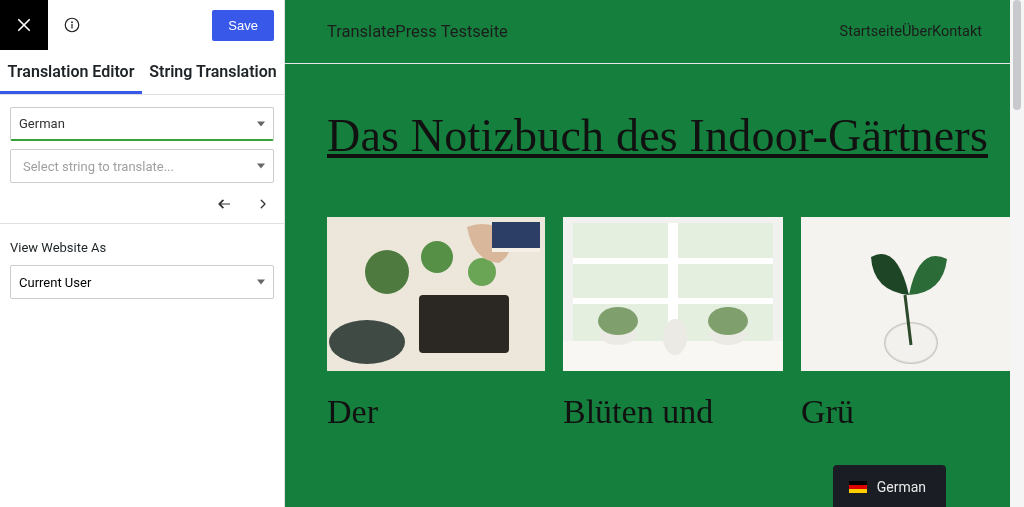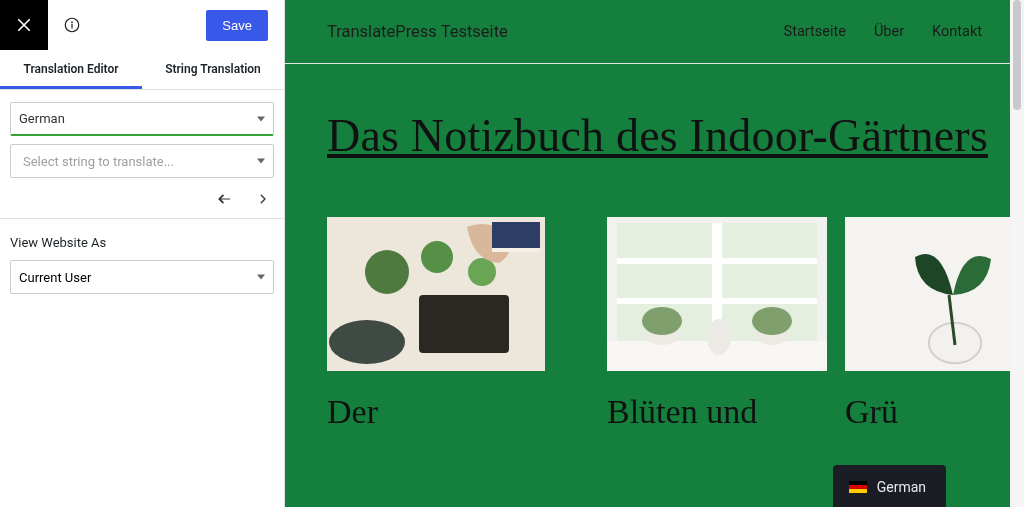--- a/index.html
+++ b/index.html
@@ -7,57 +7,57 @@
   body { display: flex; width: 1024px; height: 507px; overflow: hidden; background: #f5f5f6; position: relative; }
 
   
   .editor-panel { width: 285px; background: #fff; border-right: 1px solid #e0e0e0; display: flex; flex-direction: column; }
   .editor-topbar { display: flex; align-items: center; height: 50px; }
   .close-box { width: 48px; height: 50px; background: #000; display: flex; align-items: center; justify-content: center; cursor: pointer; }
   .close-box svg { width: 18px; height: 18px; }
   .info-box { width: 48px; display: flex; align-items: center; justify-content: center; cursor: pointer; }
   .info-box svg { width: 18px; height: 18px; }
   .topbar-spacer { flex: 1; }
-  .save-btn { background: #3858e9; color: #fff; border: none; padding: 8px 16px; font-size: 13px; border-radius: 2px; margin-right: 16px; cursor: pointer; }
+  .save-btn { background: #3858e9; color: #fff; border: none; padding: 8px 16px; font-size: 13px; border-radius: 2px; margin-right: 10px; cursor: pointer; }
 
   .tabs { display: flex; border-bottom: 1px solid #e0e0e0; }
-  .tab { flex: 1; text-align: center; padding: 12px 0 10px; font-size: 12px; color: #1d2327; cursor: pointer; font-weight: 600; }
+  .tab { flex: 1; text-align: center; padding: 12px 0 10px; font-size: 16px; color: #1d2327; cursor: pointer; font-weight: 600; }
   .tab.active { color: #1d2327; border-bottom: 3px solid #3858e9; }
 
   .panel-body { padding: 12px 10px; }
   .select-row { position: relative; border: 1px solid #ccc; border-radius: 2px; margin-bottom: 8px; height: 34px; display: flex; align-items: center; padding: 0 8px; cursor: pointer; background: #fff; }
   .select-row.lang { border-top: 1px solid #ccc; border-left: 1px solid #ccc; border-right: 1px solid #ccc; border-bottom: 2px solid #37a23a; font-size: 13px; color: #333; }
   .select-row.placeholder { font-size: 13px; color: #a0a0a0; padding-left: 12px; }
   .caret { position: absolute; right: 8px; top: 50%; transform: translateY(-50%); width: 0; height: 0; border-left: 4px solid transparent; border-right: 4px solid transparent; border-top: 5px solid #666; }
 
   .nav-arrows { display: flex; justify-content: flex-end; gap: 16px; padding: 4px 6px 0 0; }
   .nav-arrows svg { width: 18px; height: 18px; cursor: pointer; }
 
   .section-divider { height: 1px; background: #e0e0e0; margin: 10px -10px; }
   .section-label { font-size: 13px; font-weight: 400; color: #1d2327; padding: 6px 0 10px; }
   .view-as { font-size: 13px; }
 
   
   .preview { flex: 1; display: flex; flex-direction: column; background: #15803d; overflow: hidden; }
   .site-header { display: flex; align-items: center; justify-content: space-between; padding: 22px 42px; }
   .site-title { font-size: 16.5px; color: #1c1c1c; }
-  .site-nav { display: flex; gap: 28px; font-size: 14.5px; color: #1c1c1c; }
+  .site-nav { display: flex; font-size: 14.5px; color: #1c1c1c; }
   .site-nav span { cursor: pointer; }
 
   .site-divider { height: 1px; background: #e6e6e7; margin: 0 0 0 0; }
 
   .content { padding: 46px 0 0 42px; }
   .page-heading { font-family: Georgia, "Times New Roman", serif; font-size: 46px; font-weight: 500; color: #111; line-height: 1.15; letter-spacing: .2px; text-decoration: underline; }
 
   .cards { display: flex; gap: 18px; margin-top: 54px; }
   .card { display: flex; flex-direction: column; }
   .card .img { height: 154px; overflow: hidden; background: #dcdcdc; position: relative; }
   .card h3 { font-family: Georgia, "Times New Roman", serif; font-size: 34px; font-weight: 500; color: #111; margin-top: 22px; line-height: 1.1; }
   .card.c1 { width: 218px; } .card.c1 .img { width: 218px; }
-  .card.c2 { width: 220px; margin-left: 44px; } .card.c2 .img { width: 220px; }
+  .card.c2 { width: 220px; } .card.c2 .img { width: 220px; }
   .card.c3 { width: 218px; } .card.c3 .img { width: 218px; }
 
   
 
   
   .lang-picker { position: absolute; right: 78px; bottom: 0; background: #1a1e24; color: #e8e8e8; padding: 14px 20px 12px 16px; border-top-left-radius: 4px; border-top-right-radius: 4px; display: flex; align-items: center; gap: 10px; font-size: 14px; cursor: pointer; }
   .flag { width: 18px; height: 12px; display: inline-block; position: relative; background: linear-gradient(to bottom, #000 0 33.3%, #dd0000 33.3% 66.6%, #ffce00 66.6% 100%); }
 
   
   .scrollbar-hint { position: absolute; top: 0; right: 0; width: 14px; height: 100%; background: #f5f5f6; }

